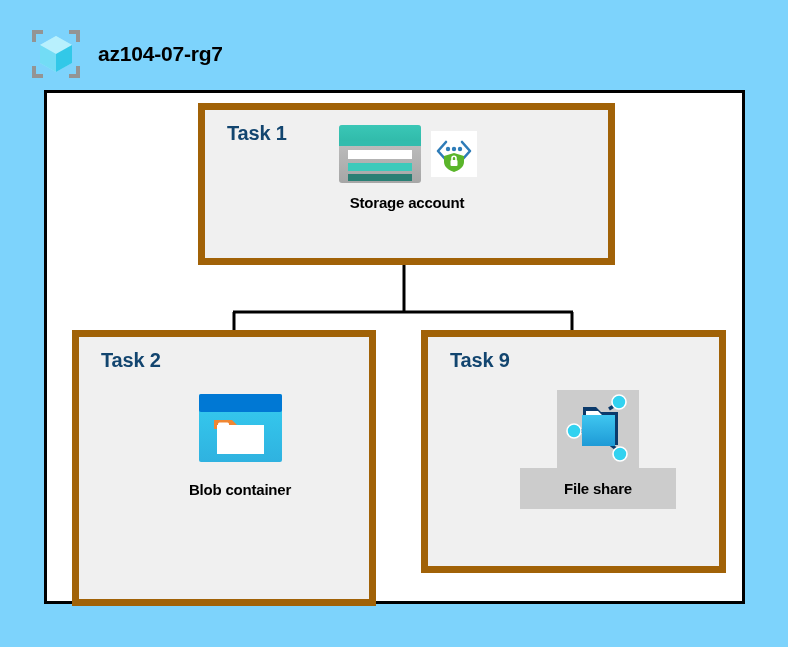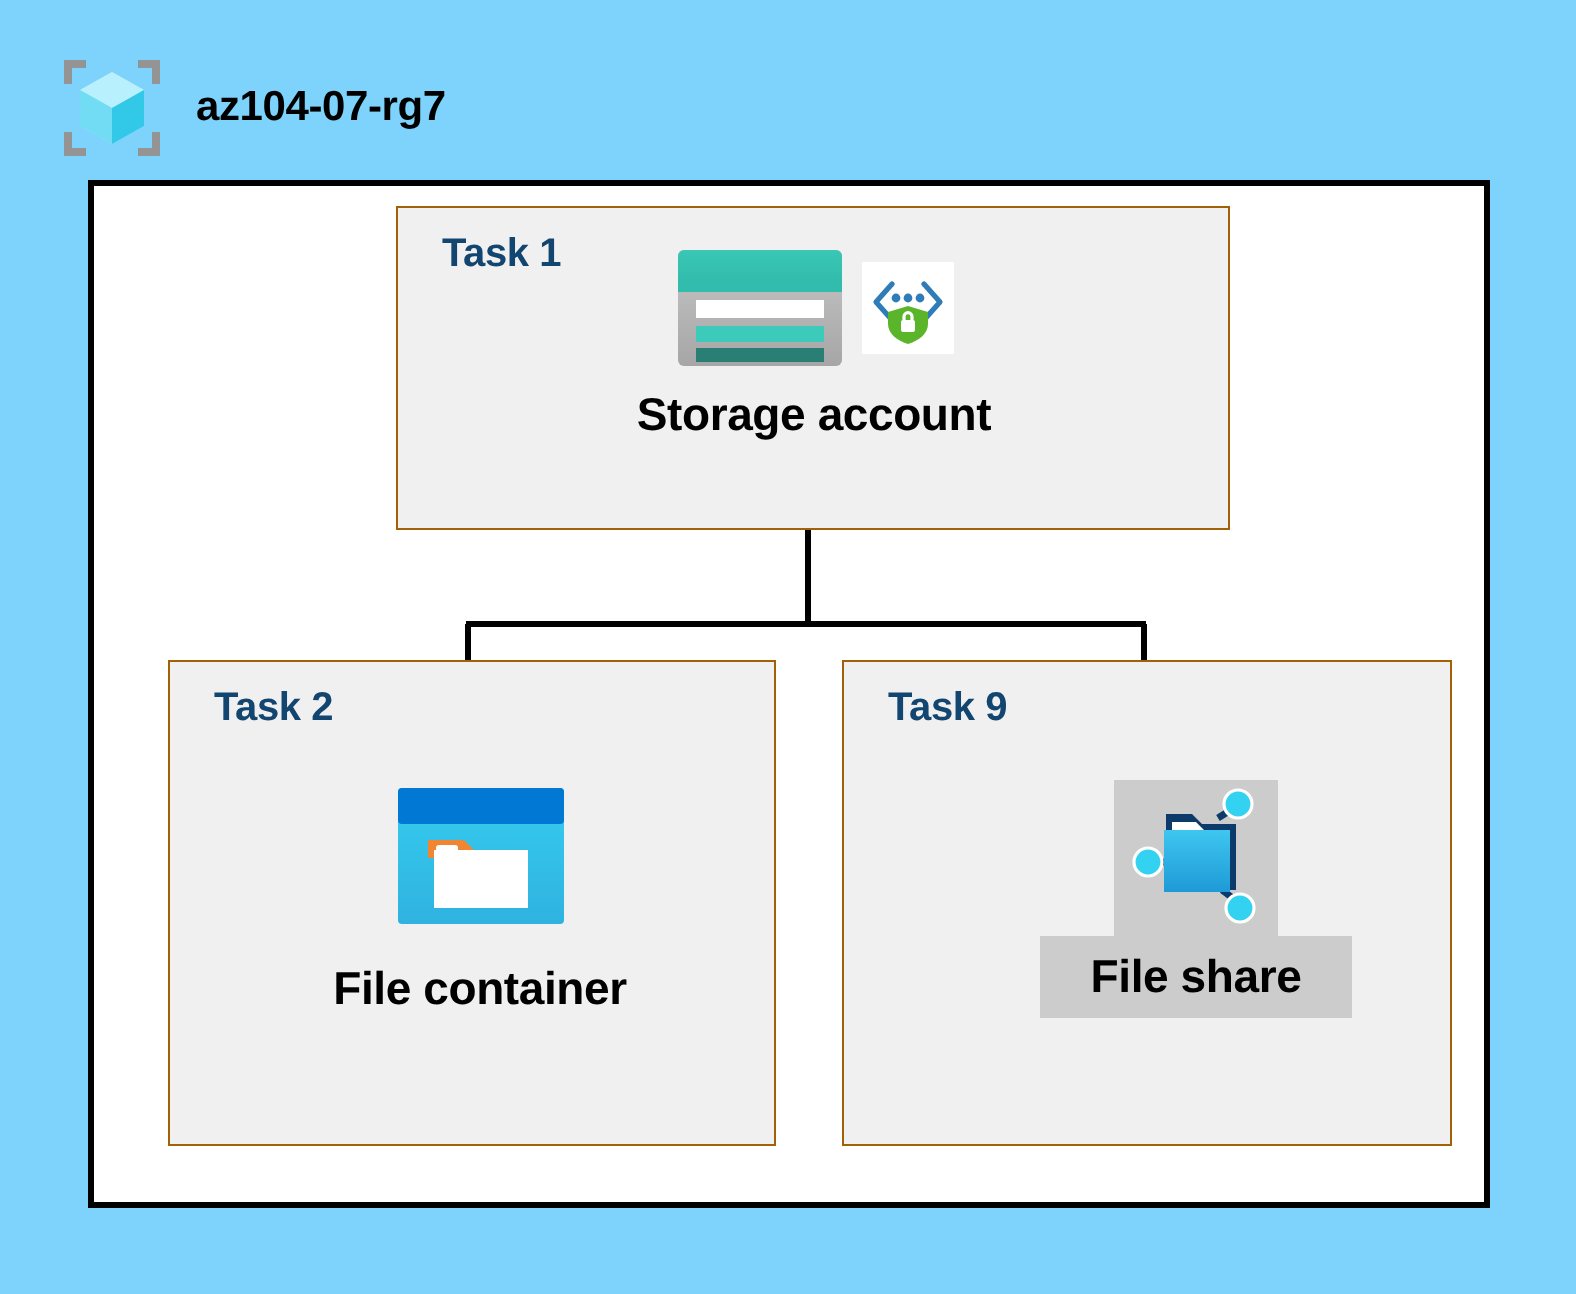--- a/index.html
+++ b/index.html
@@ -52,25 +52,25 @@
     height: 514px;
     border: 3px solid #000000;
     background: #ffffff;
     box-sizing: border-box;
   }
 
   
   .task-box {
     position: absolute;
     background: #f0f0f0;
-    border: 1px solid #a16207;
+    border: 7px solid #a16207;
     box-sizing: border-box;
   }
   .task-box.task1 { left: 198px; top: 103px; width: 417px; height: 162px; }
-  .task-box.task2 { left: 84px;  top: 330px; width: 304px; height: 243px; padding-left: 24px; }
+  .task-box.task2 { left: 72px;  top: 330px; width: 304px; height: 276px; padding-left: 24px; }
   .task-box.task3 { left: 421px; top: 330px; width: 305px; height: 243px; }
 
   .task-label {
     position: absolute;
     left: 22px;
     top: 12px;
     font-size: 20px;
     font-weight: bold;
     color: #12456f;
     letter-spacing: -0.2px;
@@ -94,21 +94,21 @@
     flex-direction: column;
     align-items: center;
   }
   .node-icon-row {
     display: flex;
     align-items: center;
     justify-content: center;
     gap: 8px;
   }
   .node-caption {
-    font-size: 23px;
+    font-size: 15px;
     font-weight: bold;
     color: #000000;
     white-space: nowrap;
     letter-spacing: -0.2px;
   }
 
   
   .node-storage { left: 291px; top: 123px; width: 232px; }
   .node-storage .node-caption { margin-top: 9px; }
 
@@ -246,21 +246,21 @@
           <rect x="2" y="2" width="83" height="68" rx="2" fill="url(#blobBody)"></rect>
           <rect x="2" y="2" width="83" height="18" rx="2" fill="#0078d4"></rect>
 
           <path d="M17 28 L35 28 L40 33 L35 37 L17 37 Z" fill="#f08632"></path>
           <rect x="21" y="30.5" width="11" height="3.5" rx="1.5" fill="#ffffff"></rect>
 
           <rect x="20" y="33" width="47" height="29" fill="#ffffff"></rect>
         </svg>
       </span>
     </div>
-    <div class="node-caption">File container</div>
+    <div class="node-caption">Blob container</div>
   </div>
 
   <div class="task-box task3">
     <div class="task-label">Task 9</div>
   </div>
 
   <div class="node node-fileshare">
     <div class="fileshare-icon-wrap">
       <span>
         <svg class="icon-svg" width="70" height="72" viewBox="0 0 70 72" xmlns="http://www.w3.org/2000/svg">

